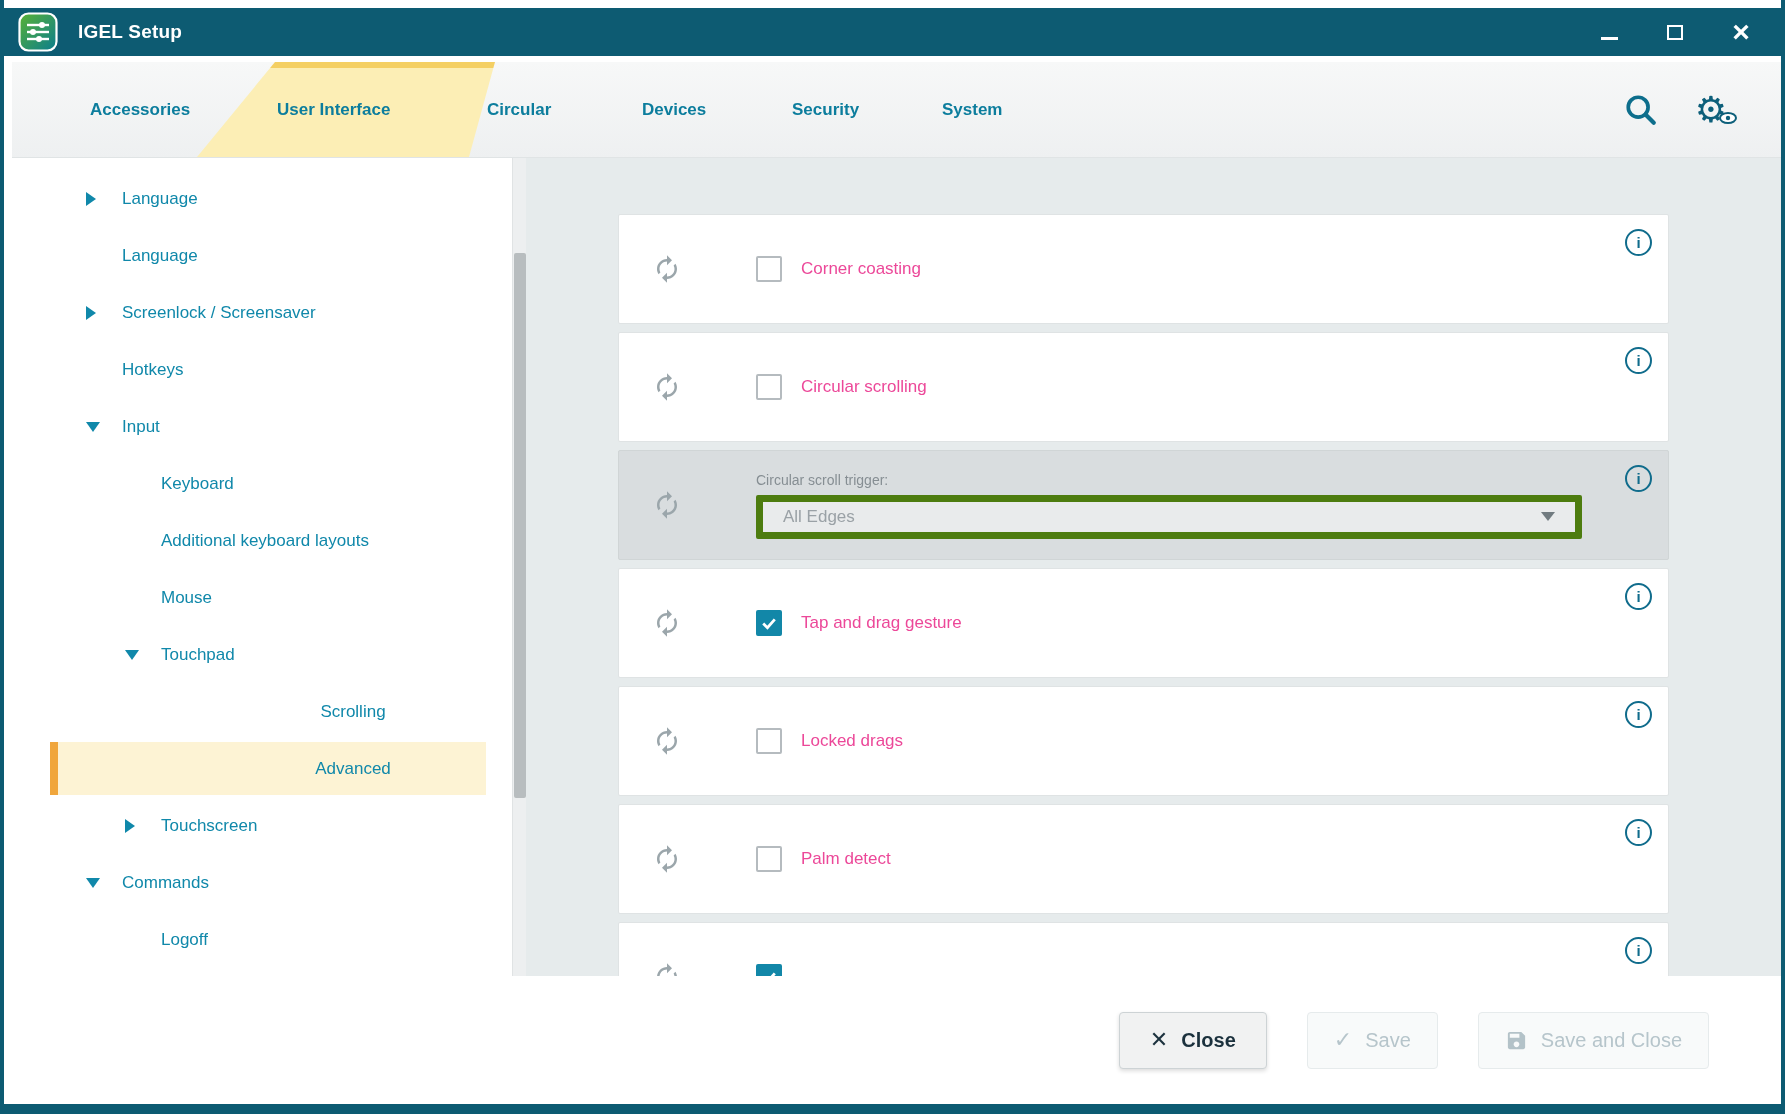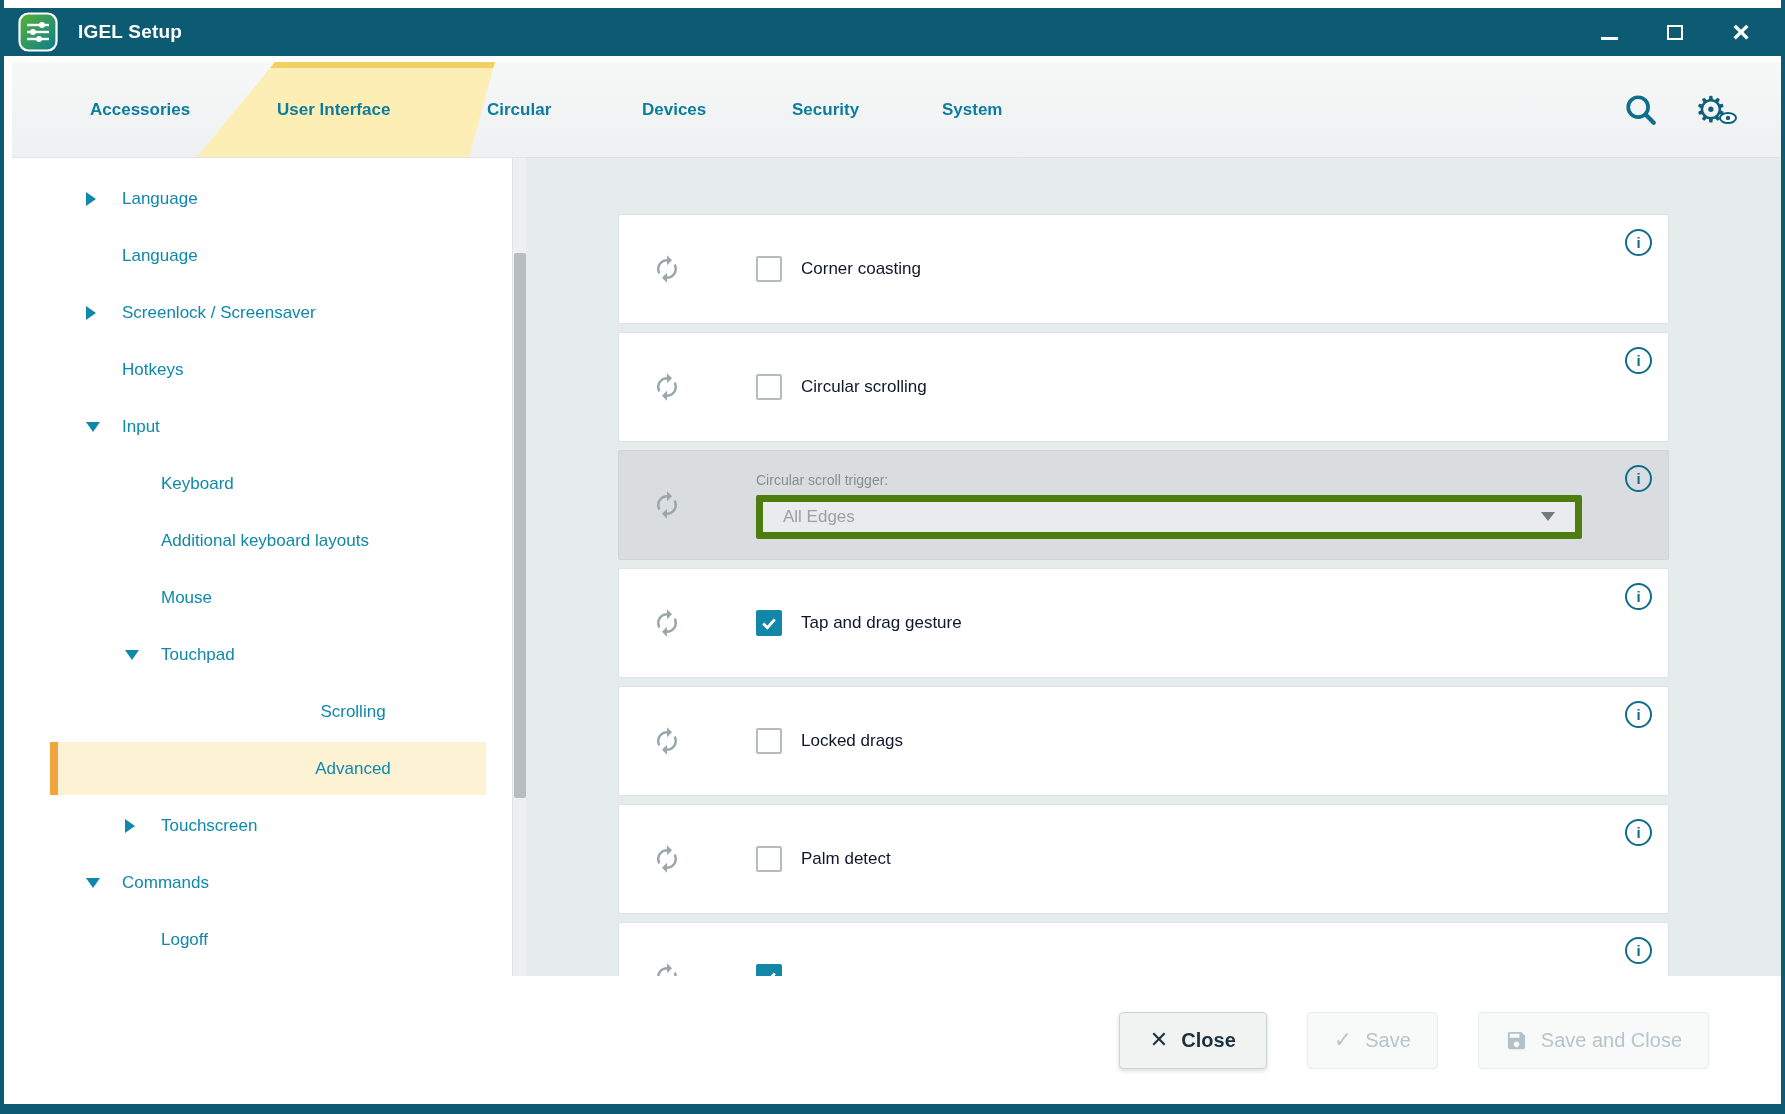--- a/index.html
+++ b/index.html
@@ -88,21 +88,21 @@
   .card.disabled{ background:#d9dddf; border-color:#d0d5d6; }
   .reset-zone{ flex:0 0 96px; display:flex; justify-content:center; align-items:center; cursor:pointer; }
   .cb-row{ display:flex; align-items:center; margin-left:41px; cursor:pointer; }
   .cb{
     width:26px; height:26px; border:2px solid #b5bbbf; border-radius:2px;
     background:#fff; display:flex; align-items:center; justify-content:center; flex:0 0 auto;
   }
   .cb.checked{ background:#1287a8; border-color:#1287a8; }
   .cb svg{ display:none; }
   .cb.checked svg{ display:block; }
-  .cb-label{ margin-left:19px; color:#0f172a; font-size:17px; }
+  .cb-label{ margin-left:19px; color:#ec4899; font-size:17px; }
   .info{
     position:absolute; top:14px; right:16px; width:27px; height:27px;
     border:2px solid #106c8c; border-radius:50%; color:#106c8c;
     display:flex; align-items:center; justify-content:center;
     font-size:15px; font-weight:bold; cursor:pointer;
   }
   .field{ margin-left:41px; display:flex; flex-direction:column; }
   .field-label{ font-size:14px; color:#868e93; margin-bottom:7px; }
   .select{
     width:826px; height:44px; background:#e9ebec; border:7px solid #4d7c0f; border-radius:2px;

